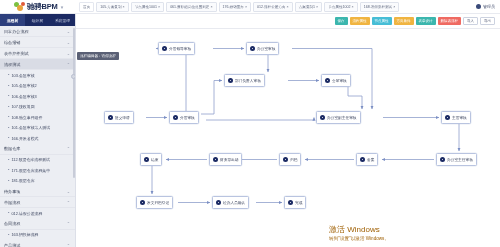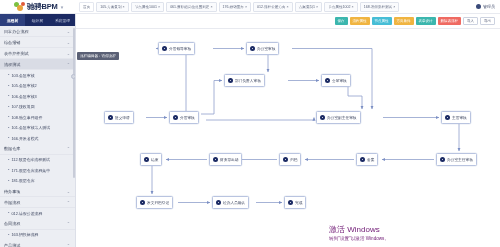--- a/index.html
+++ b/index.html
@@ -139,21 +139,21 @@
   .node-label { font-size: 3.7px; color: #39425c; white-space: nowrap; }
 
   svg.edges {
     position: absolute; left: 0; top: 0; width: 424px; height: 218px;
     pointer-events: none;
   }
 
   
   .watermark {
     position: absolute; right: 8px; bottom: 6px; text-align: left;
-    color: #701a75; user-select: none;
+    color: #a16207; user-select: none;
   }
   .wm1 { font-size: 8px; }
   .wm2 { font-size: 4.6px; margin-top: 1px; }
 </style>
 </head>
 <body>
 
 <div id="app">
 
   <div class="topbar">

